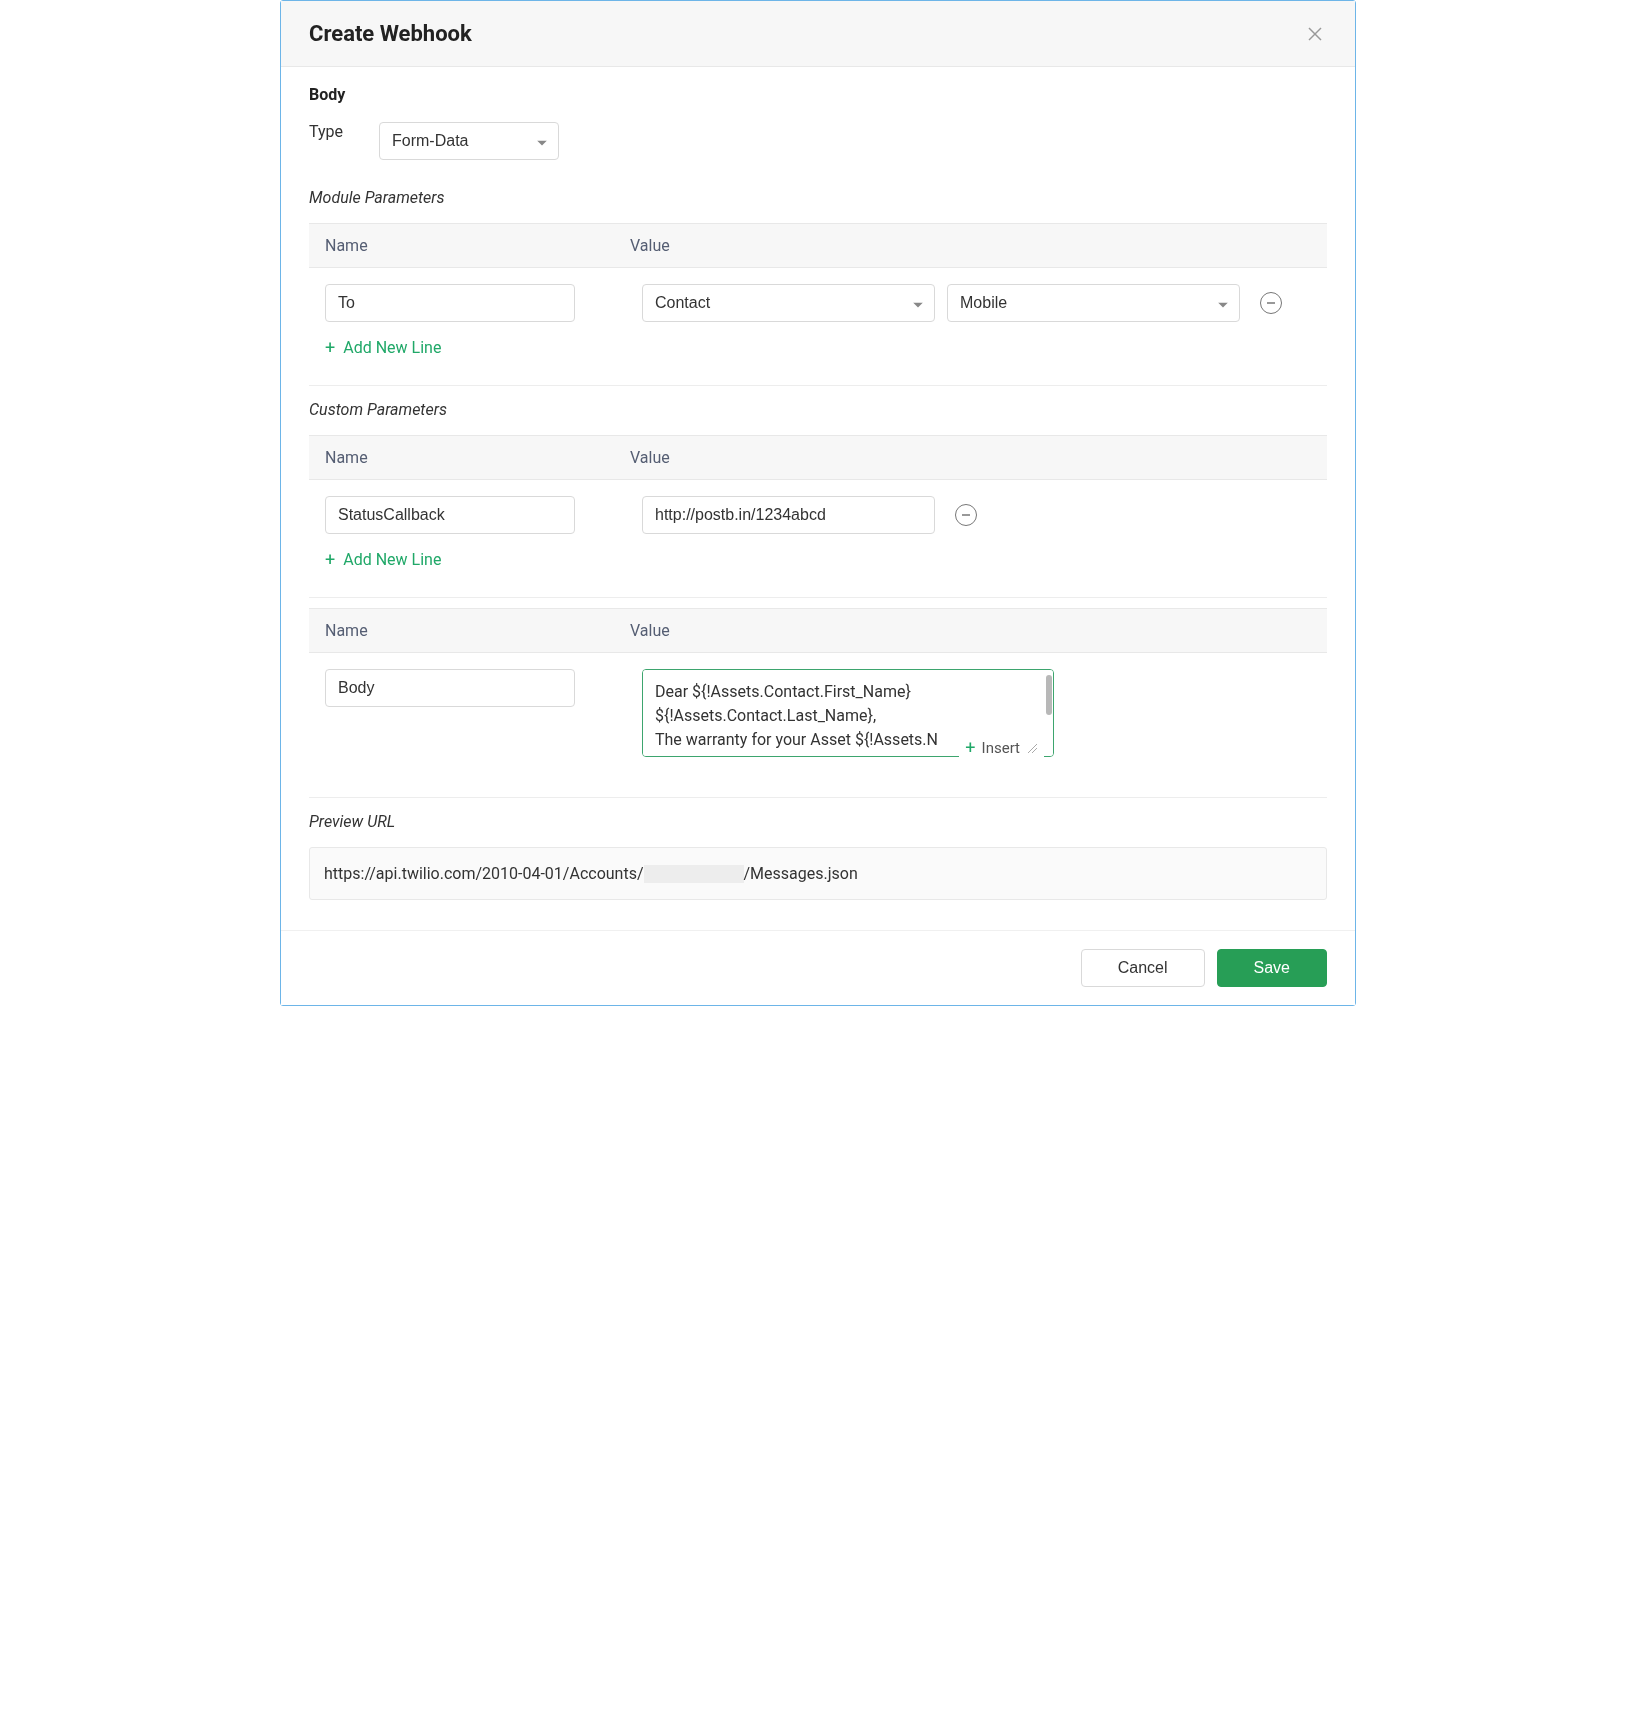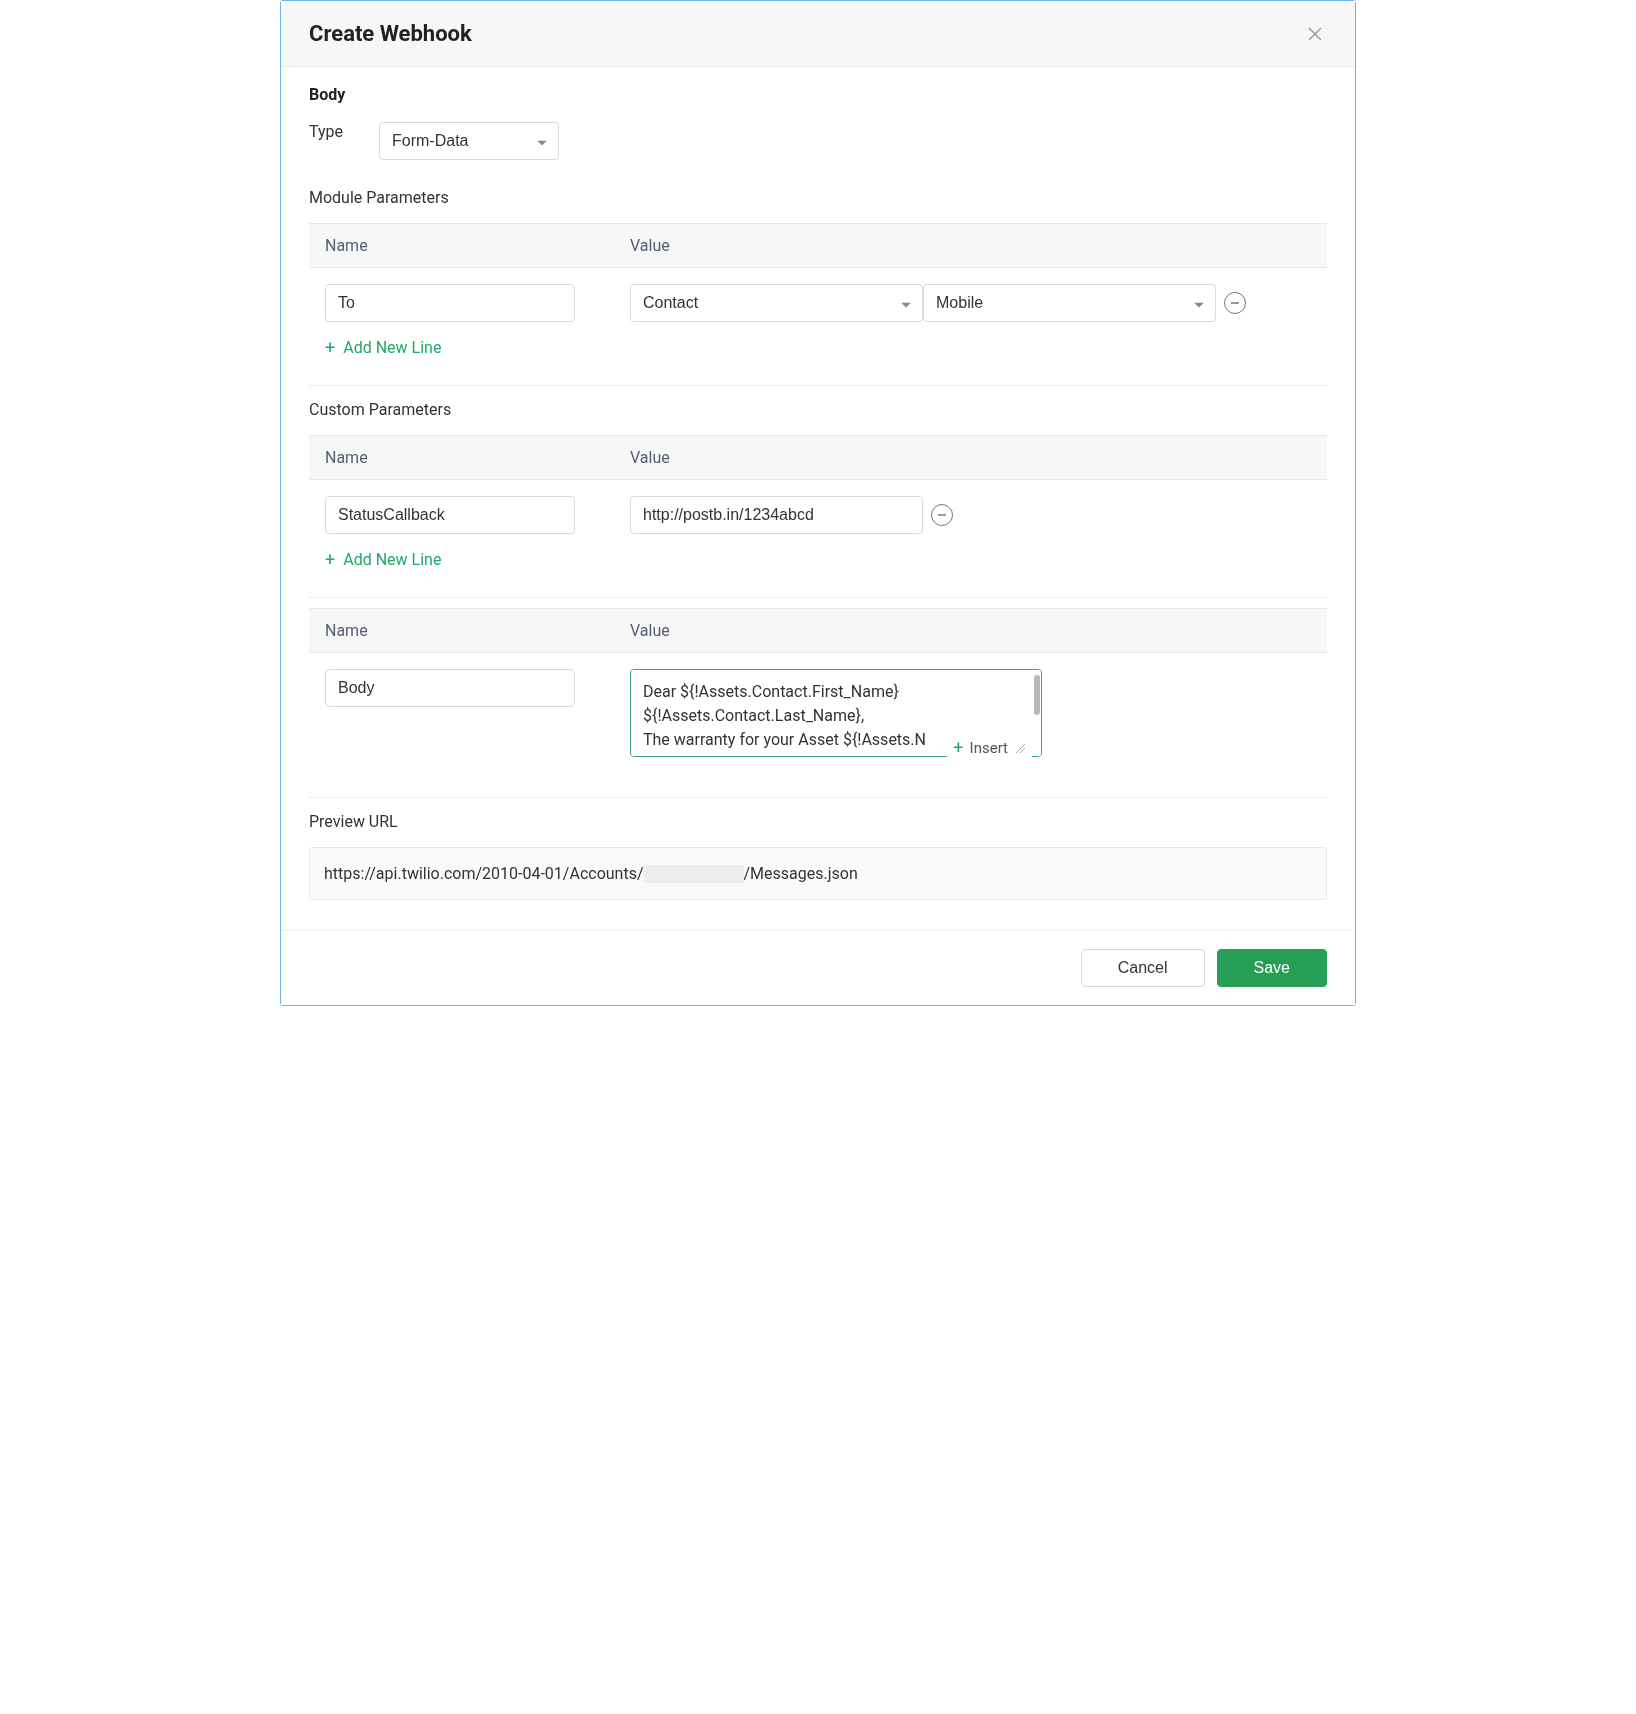--- a/index.html
+++ b/index.html
@@ -50,20 +50,21 @@
   font-weight: 700;
   color: #222;
   margin-bottom: 18px;
 }
 .section-title-regular {
   font-size: 16px;
   font-weight: 400;
   color: #333;
   margin-bottom: 16px;
   margin-top: 14px;
+  font-style: italic;
 }
 .form-row {
   display: flex;
   align-items: flex-start;
   gap: 36px;
   margin-bottom: 28px;
 }
 .form-row label {
   font-size: 16px;
   color: #333;
@@ -103,20 +104,21 @@
   padding: 12px 16px;
   font-size: 16px;
   color: #555e73;
 }
 .col-name { width: 305px; flex: 0 0 auto; }
 .col-value { flex: 1; }
 .table-body { padding: 16px 16px 12px 16px; }
 .param-row {
   display: flex;
   align-items: center;
+  gap: 12px;
   margin-bottom: 12px;
 }
 .param-row .text-input.name-field { width: 250px; flex: 0 0 auto; }
 .param-row .sel-mid { width: 293px; flex: 0 0 auto; }
 .param-row .sel-mid .select-input { width: 100%; }
 .param-row .sel-right { width: 293px; flex: 0 0 auto; }
 .param-row .sel-right .select-input { width: 100%; }
 .param-row .val-input { width: 293px; flex: 0 0 auto; }
 .remove-btn {
   width: 22px;

